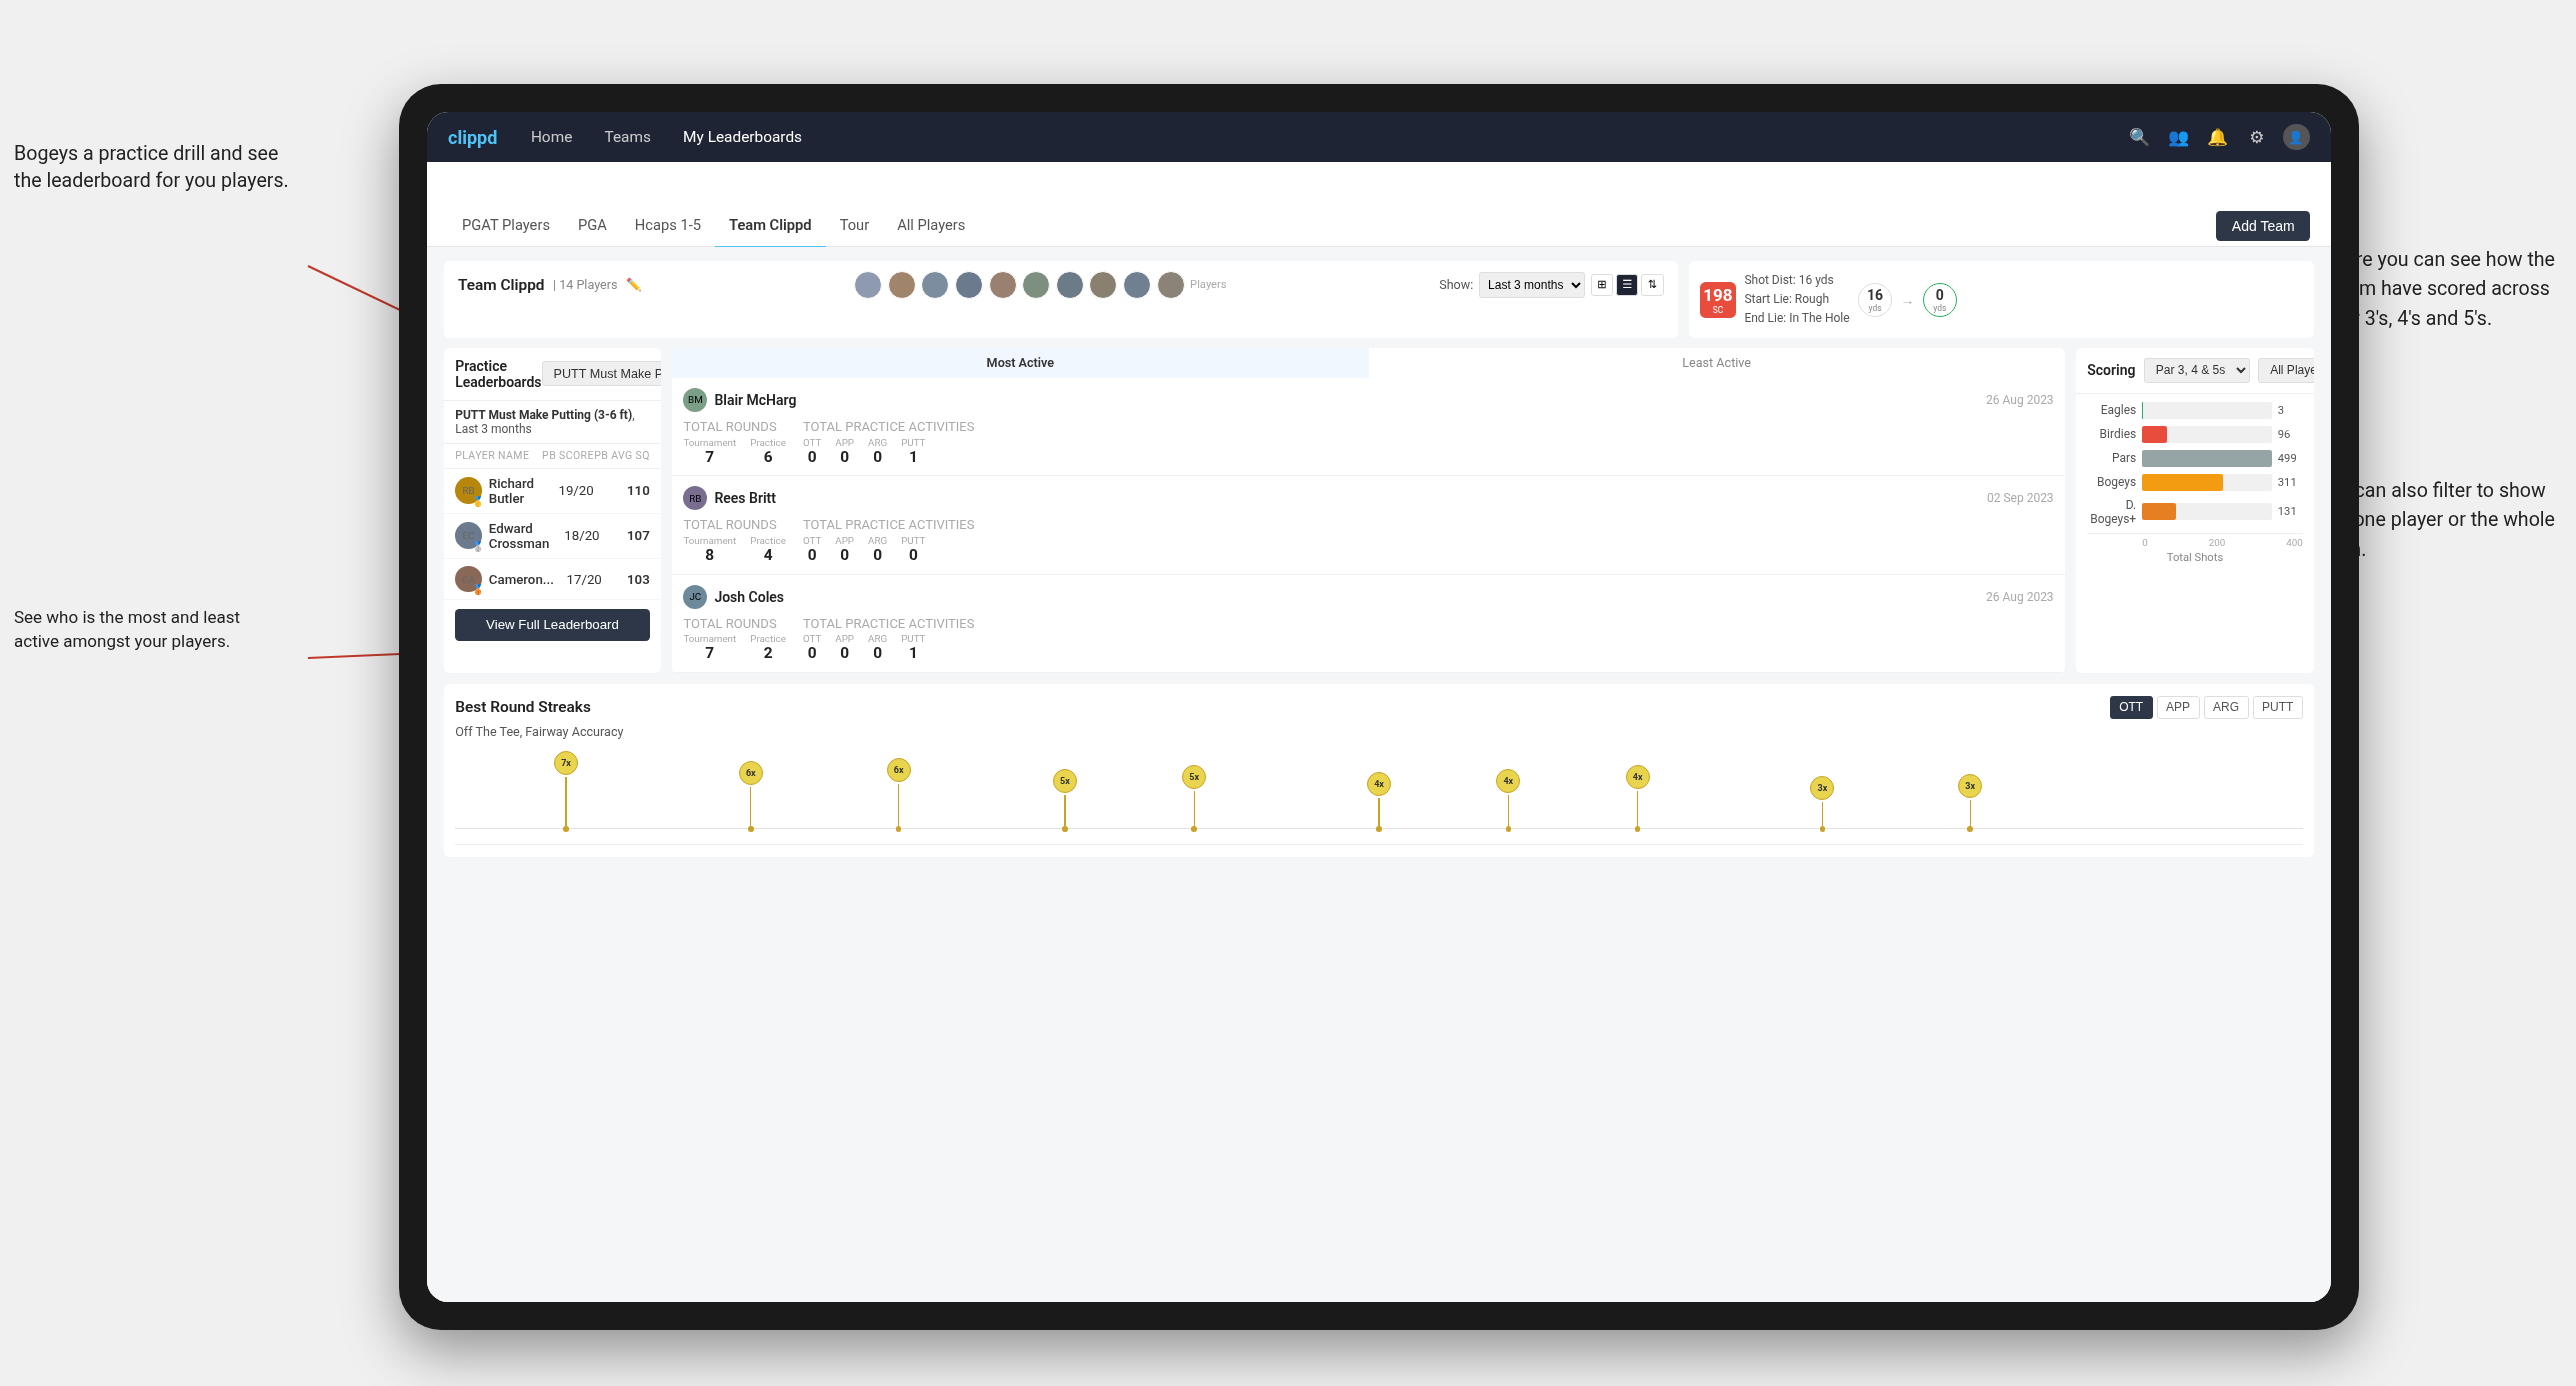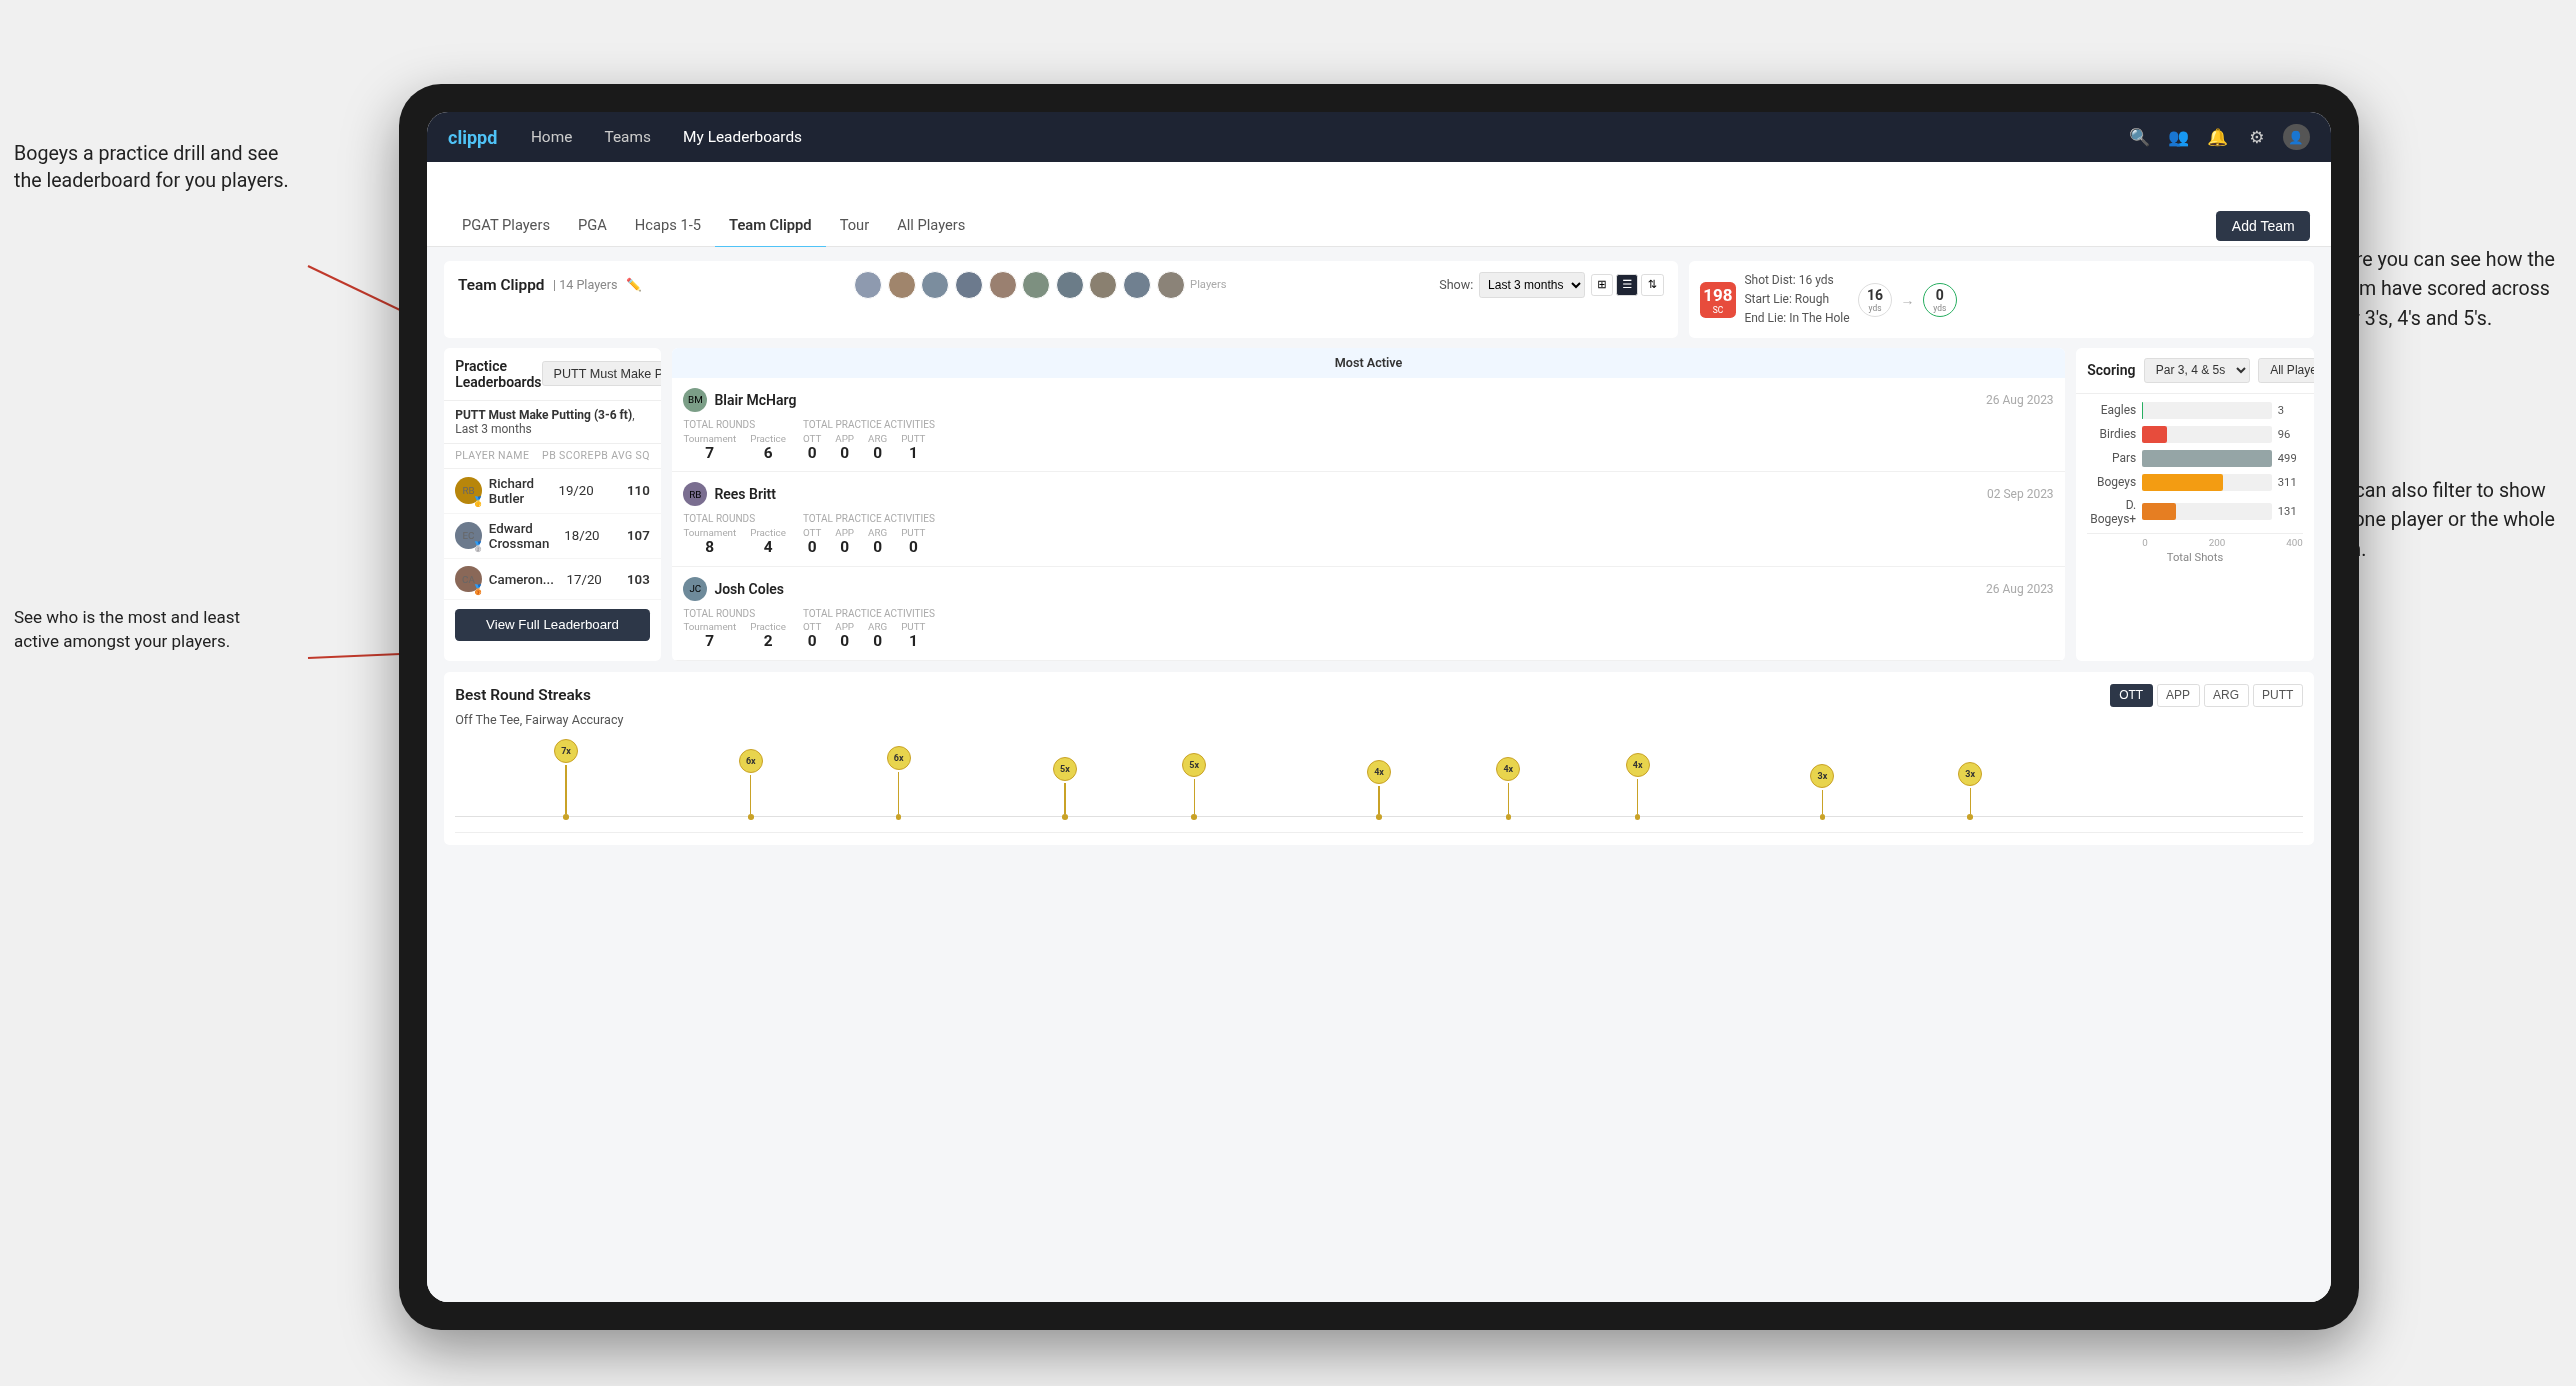--- a/index.html
+++ b/index.html
@@ -356,21 +356,21 @@
     }
     .pac-date {
       font-size: 12px;
       color: #aaa;
     }
     .pac-stats {
       display: flex;
       gap: 17px;
     }
     .pac-stat-label {
-      font-size: 10px;
+      font-size: 13px;
       color: #aaa;
       text-transform: uppercase;
       margin-bottom: 2.8px;
     }
     .pac-stat-row {
       display: flex;
       gap: 14px;
     }
     .pac-stat {
       text-align: center;
@@ -742,20 +742,21 @@
             <span class="lb-score">17/20</span>
             <span class="lb-avg">103</span>
           </div>
 
           <button class="view-full-btn">View Full Leaderboard</button>
         </div>
 
         <div class="panel" style="flex:1;">
           <div class="activity-tabs">
             <div class="activity-tab active">Most Active</div>
+            <div class="activity-tab">Least Active</div>
           </div>
 
           <div class="player-activity-card">
             <div class="pac-header">
               <div class="pac-player">
                 <div class="pac-avatar" style="background:#7b9e87;">BM</div>
                 <span class="pac-name">Blair McHarg</span>
               </div>
               <span class="pac-date">26 Aug 2023</span>
             </div>

